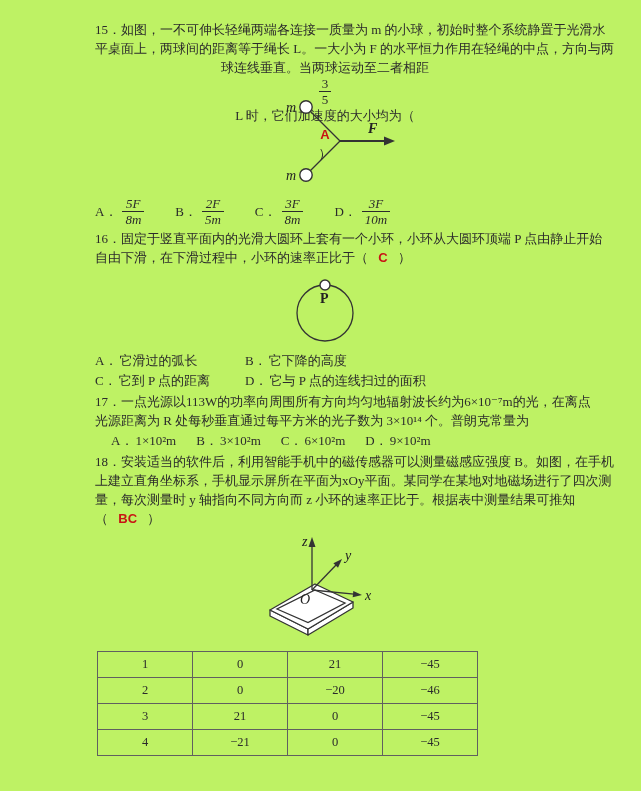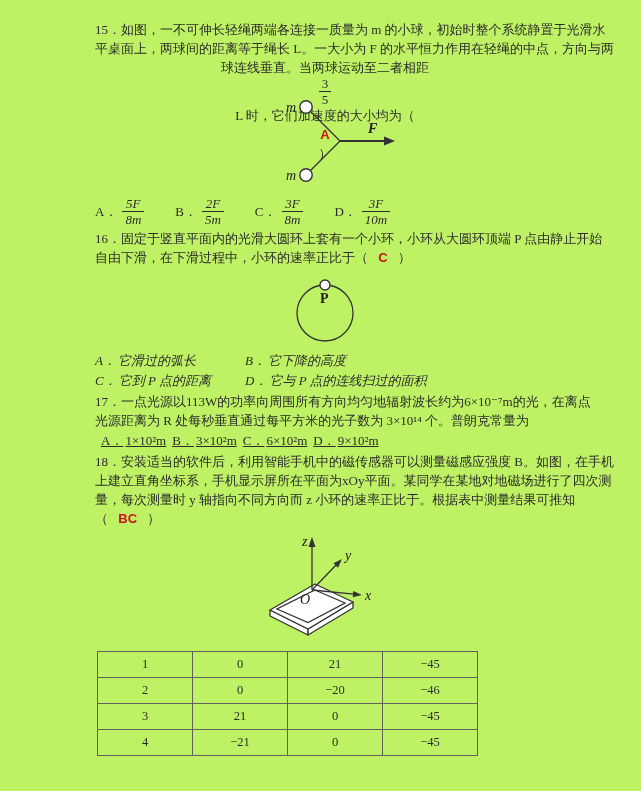--- a/index.html
+++ b/index.html
@@ -14,22 +14,22 @@
   
   .frac { display:inline-block; text-align:center; vertical-align:middle; line-height:13px; margin:0 3px; }
   .frac .num { display:block; border-bottom:1px solid #2b2b2b; padding:0 3px 1px; }
   .frac .den { display:block; padding:1px 3px 0; }
   .frac.ital { font-style:italic; }
   .frac-line { height:34px; display:flex; align-items:center;flex-direction:column; }
   
   .opt-row { display:flex; align-items:center; gap:28px; margin:5px 0 3px; }
   .opt { display:inline-flex; align-items:center; }
   .opt-label { margin-right:2px; }
-  .opts-line { display:flex; gap:6px; margin:1px 6px 2px;text-decoration:underline; }
-  .opt-grid { display:grid; grid-template-columns:150px auto; row-gap:1px; margin:1px 0 2px;font-style:italic; }
+  .opts-line { display:flex; gap:20px; margin:1px 16px 2px; }
+  .opt-grid { display:grid; grid-template-columns:150px auto; row-gap:1px; margin:1px 0 2px; }
   
   .fig { margin:3px 0 2px; }
   .fig15 { margin-left:185px; }
   .fig16 { margin-left:190px; }
   .fig18 { margin-left:165px; margin-top:4px; }
   .ln { stroke:#333; stroke-width:1.3; fill:none; }
   .thick { stroke-width:2; }
   .ball { fill:#fff; stroke:#333; stroke-width:1.4; }
   .face { fill:#fff; stroke:#333; stroke-width:1.3; stroke-linejoin:round; }
   .svgt { font-family:"Liberation Serif","DejaVu Serif",serif; font-size:14px; fill:#222; }

